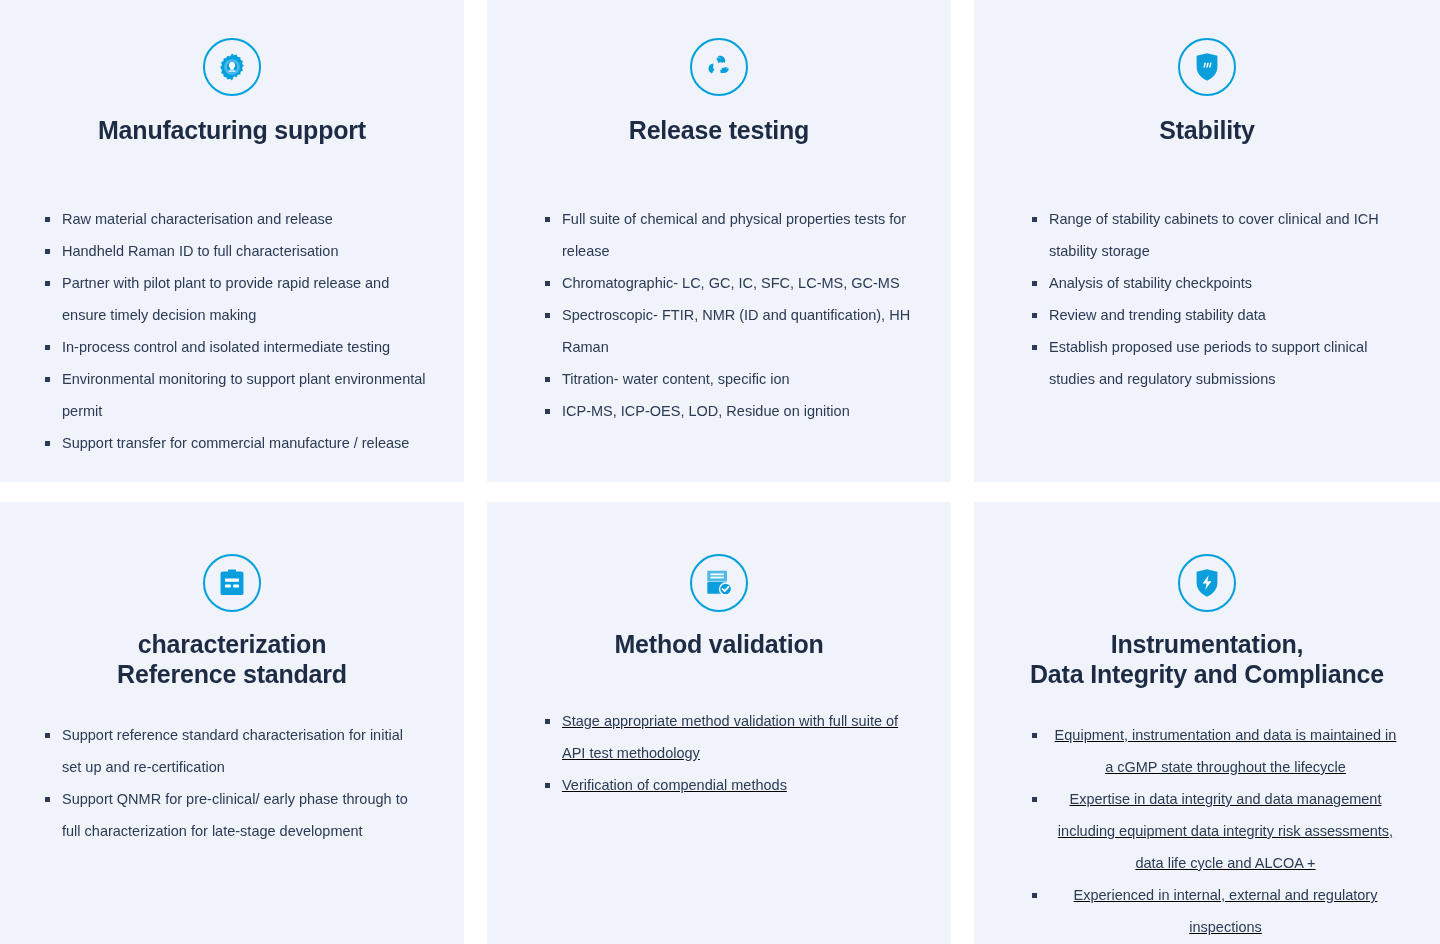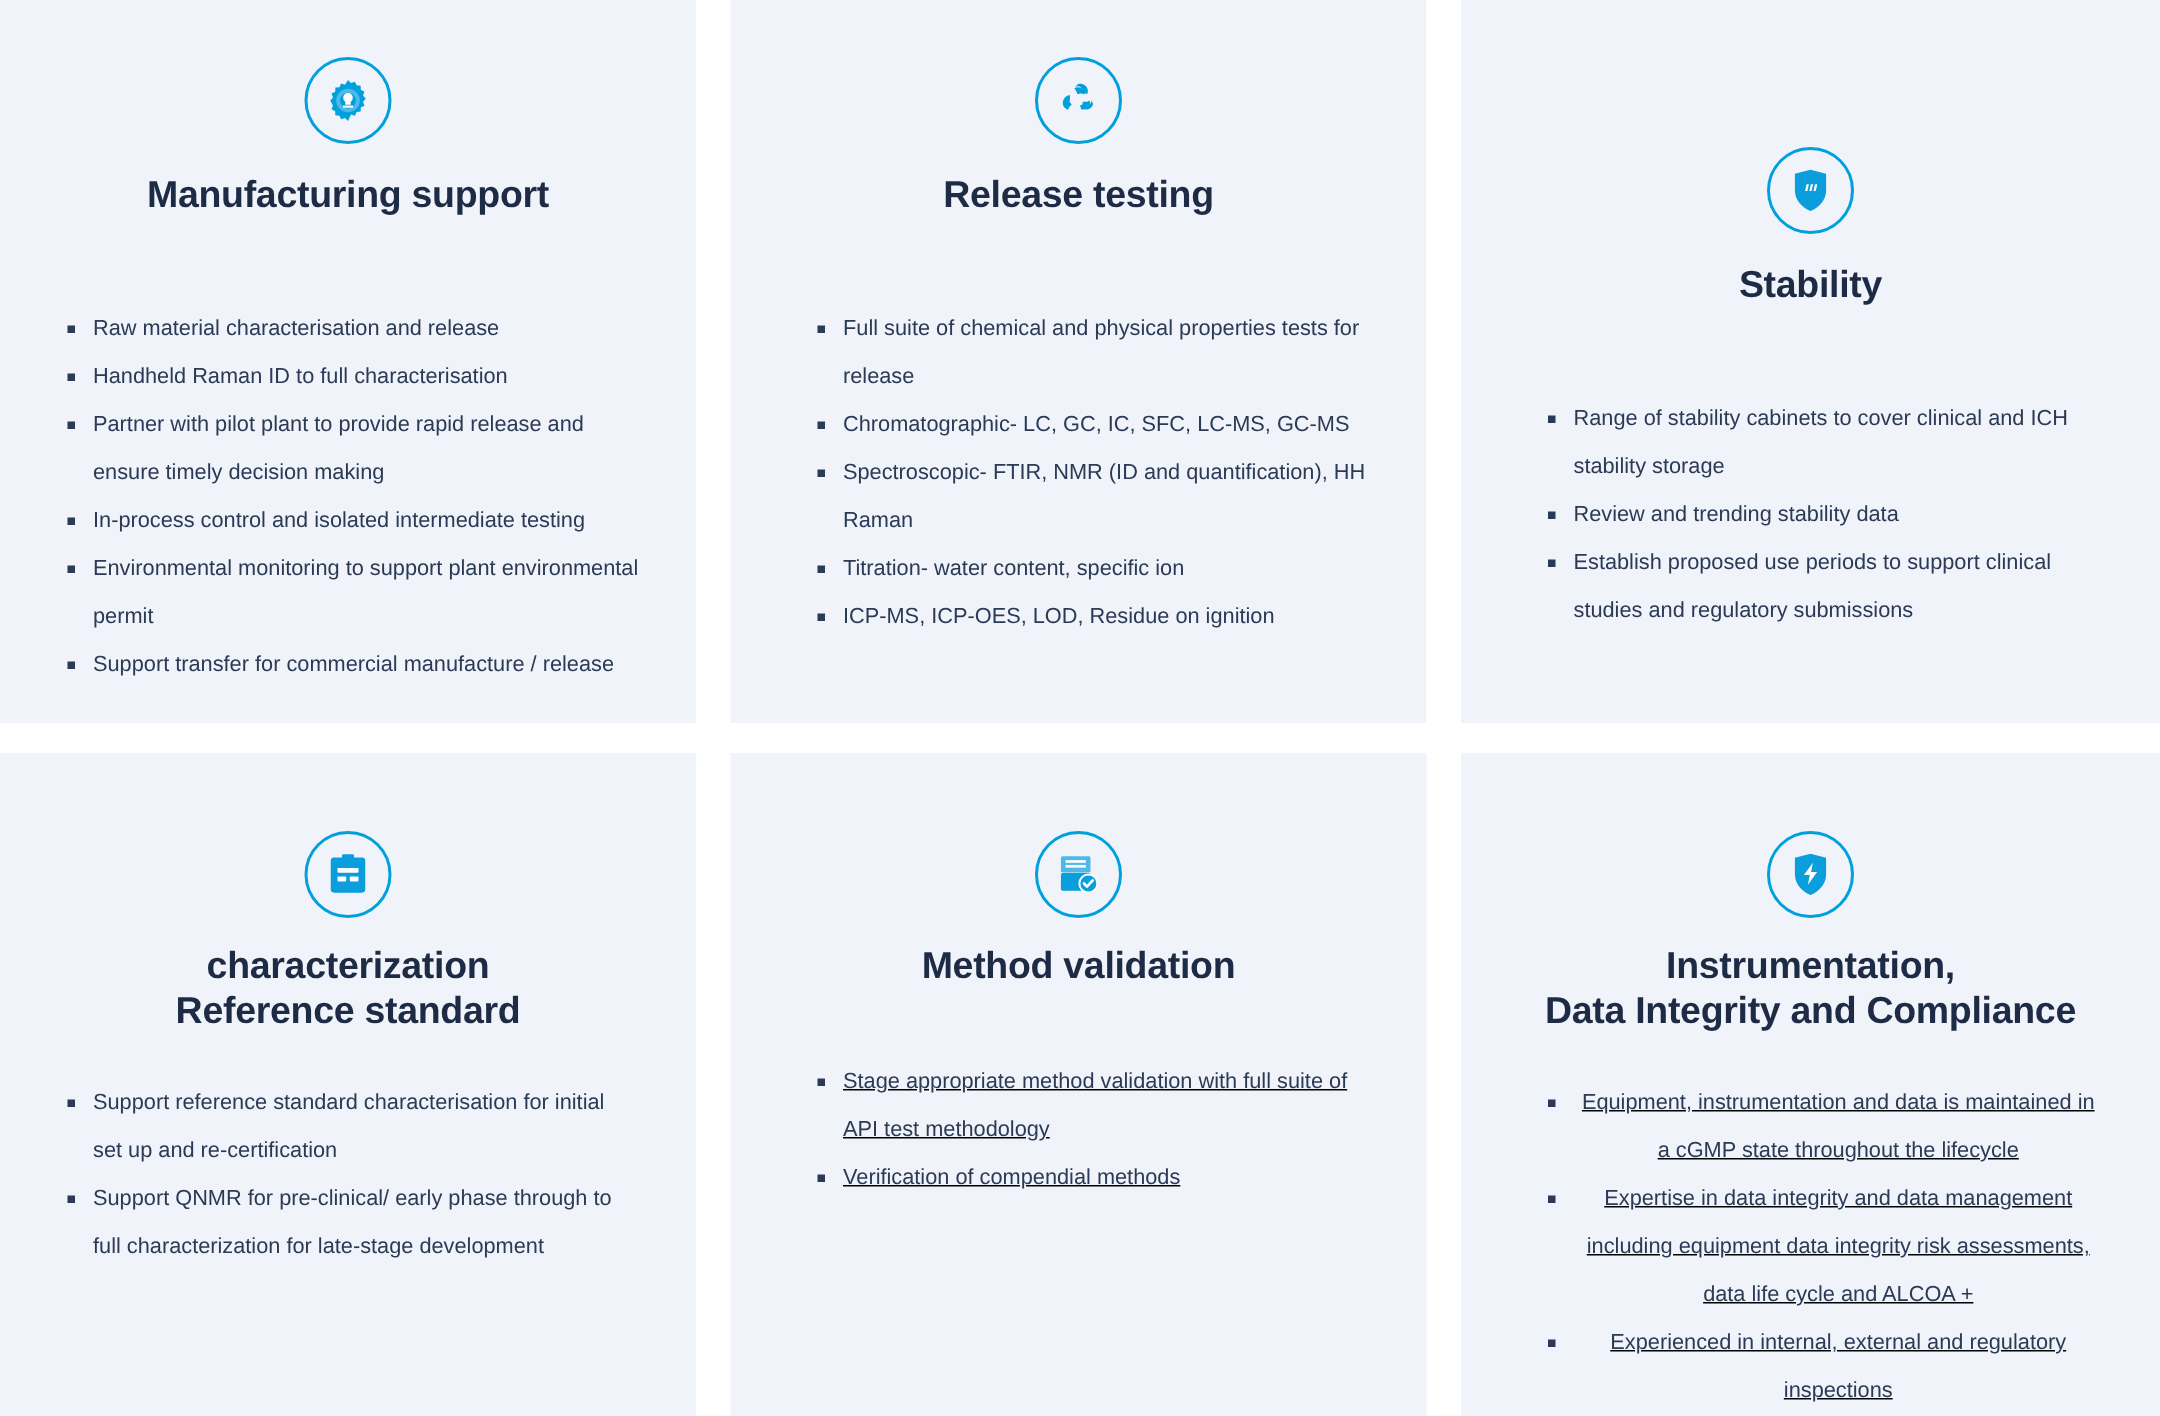--- a/index.html
+++ b/index.html
@@ -25,21 +25,21 @@
     background: #f0f3f9;
     padding: 0 32px;
     display: flex;
     flex-direction: column;
     align-items: center;
     overflow: hidden;
   }
 
   .card.c1 { grid-column: 1; grid-row: 1; }
   .card.c2 { grid-column: 3; grid-row: 1; }
-  .card.c3 { grid-column: 5; grid-row: 1; justify-content: center; }
+  .card.c3 { grid-column: 5; grid-row: 1; }
   .card.c4 { grid-column: 1; grid-row: 3; }
   .card.c5 { grid-column: 3; grid-row: 3; }
   .card.c6 { grid-column: 5; grid-row: 3; }
 
   .spacer-v { background: #ffffff; }
   .spacer-h { background: #ffffff; }
 
   .icon-ring {
     width: 58px;
     height: 58px;
@@ -180,20 +180,21 @@
           <path d="M12.2 15.4l1.0-4.6h1.5l-1.0 4.6z"></path>
           <path d="M15.0 15.4l1.0-4.6h1.5l-1.0 4.6z"></path>
         </g>
       </svg>
     </div>
     <h2 class="card-title">
       <span class="ln">Stability</span>
     </h2>
     <ul class="bullets">
       <li>Range of stability cabinets to cover clinical and ICH stability storage</li>
+      <li>Analysis of stability checkpoints</li>
       <li>Review and trending stability data</li>
       <li>Establish proposed use periods to support clinical studies and regulatory submissions</li>
     </ul>
   </div>
 
   <div class="spacer-h" style="grid-column:1/6; grid-row:2;"></div>
 
   <div class="card c4">
     <div class="icon-ring">
       <svg width="28" height="30" viewBox="0 0 28 30" aria-hidden="true">

